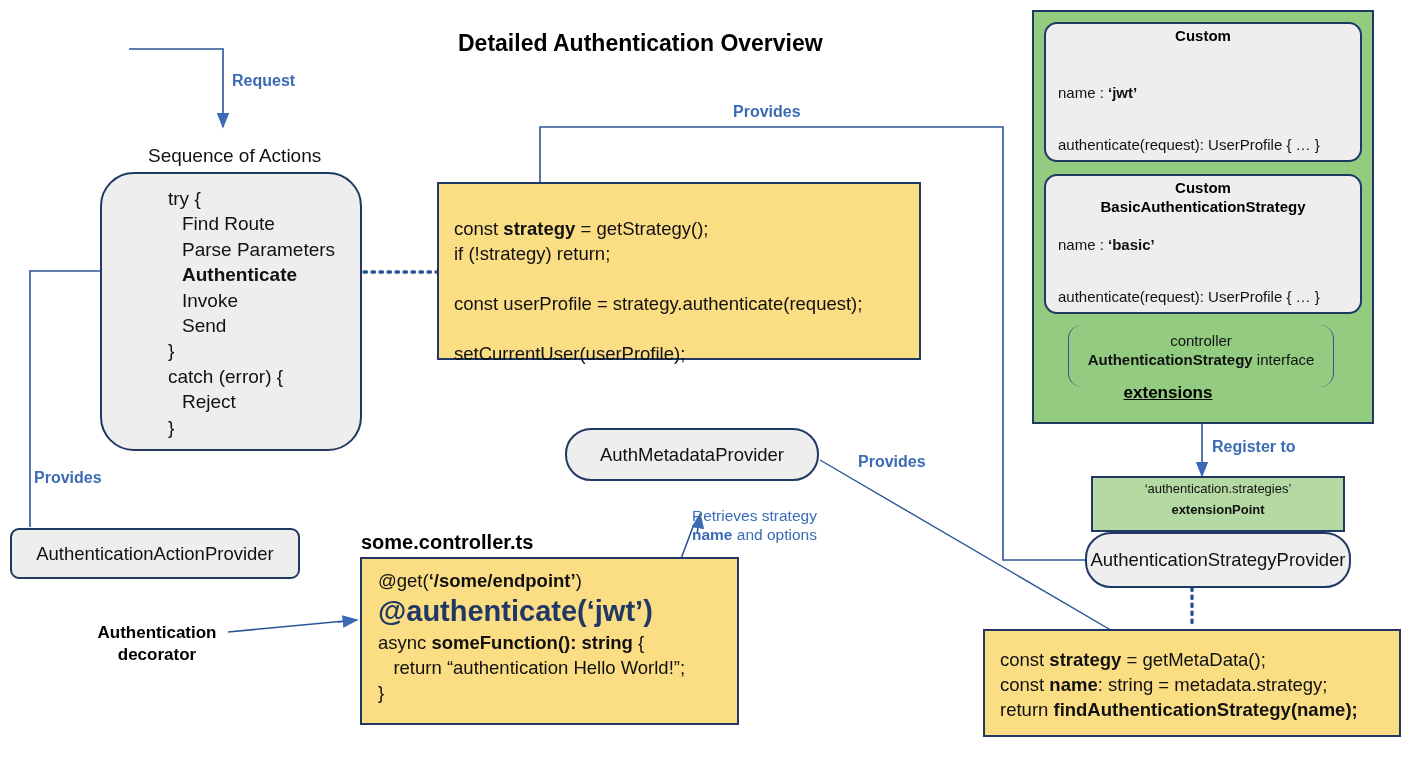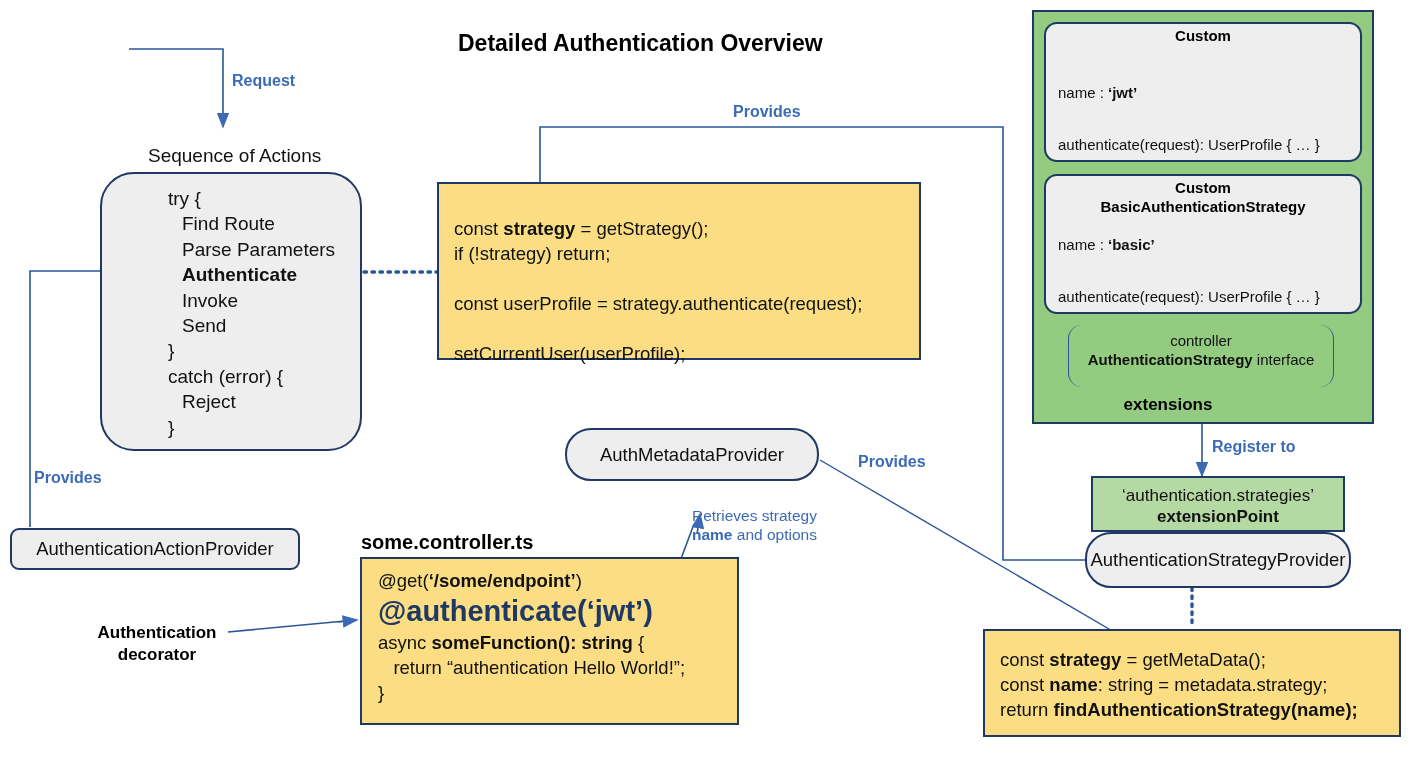--- a/index.html
+++ b/index.html
@@ -37,22 +37,22 @@
 
   .brace{position:absolute;box-sizing:border-box;border:1.6px solid #2b5597;
         border-top:none;border-bottom:none;border-radius:14px;}
   .bracetxt{position:absolute;width:100%;text-align:center;font-size:15px;
         line-height:19px;color:#111;}
   .bracetxt b{font-weight:bold;}
   .extlabel{position:absolute;width:100%;text-align:center;font-weight:bold;
         font-size:17px;color:#000;}
 
   .epbox{position:absolute;box-sizing:border-box;background:#b5d9a3;
-        border:2.5px solid #1f3864;text-align:center;font-size:17px;
-        line-height:21px;color:#111;padding-top:7px;}
+        border:2.5px solid #1f3864;text-align:center;font-size:13px;
+        line-height:21px;color:#111;padding-top:0;}
   .epbox b{font-weight:bold;}
 
   .edgelabel{position:absolute;color:#3b6bb5;font-size:16px;font-weight:bold;
         white-space:nowrap;}
   .edgelabel2{position:absolute;color:#3b6bb5;font-size:15.5px;line-height:19px;
         white-space:nowrap;}
   .edgelabel2 b{font-weight:bold;}
 
   .filelabel{position:absolute;font-weight:bold;font-size:20px;color:#000;white-space:nowrap;}
   .deco{position:absolute;font-weight:bold;font-size:17px;line-height:22px;
@@ -121,21 +121,21 @@
 
   <div class="edgelabel" style="left:232px;top:72px;">Request</div>
 
   <div style="position:absolute;left:148px;top:145px;font-size:19px;color:#111;">Sequence of Actions</div>
   <div class="seqbox" style="left:100px;top:172px;width:262px;height:279px;"></div>
   <div class="seqlist" id="seq-list" style="left:168px;top:186px;"><div style="padding-left: 0px;">try {</div><div style="padding-left: 14px;">Find Route</div><div style="padding-left: 14px;">Parse Parameters</div><div style="padding-left: 14px;"><b>Authenticate</b></div><div style="padding-left: 14px;">Invoke</div><div style="padding-left: 14px;">Send</div><div style="padding-left: 0px;">}</div><div style="padding-left: 0px;">catch (error) {</div><div style="padding-left: 14px;">Reject</div><div style="padding-left: 0px;">}</div></div>
 
   <div class="codebox" style="left:437px;top:182px;width:484px;height:178px;"></div>
   <div class="code" id="code-auth" style="left:454px;top:204px;margin-top:12px;"><div><span>const </span><b>strategy</b><span> = getStrategy();</span></div><div><span>if (!strategy) return;</span></div><div>&nbsp;</div><div><span>const userProfile = strategy.authenticate(request);</span></div><div>&nbsp;</div><div><span>setCurrentUser(userProfile);</span></div></div>
 
-  <div class="rbox" style="left:10px;top:528px;width:290px;height:42px;">
+  <div class="rbox" style="left:10px;top:528px;width:290px;height:51px;">
     <span>AuthenticationActionProvider</span>
   </div>
   <div class="edgelabel" style="left:34px;top:469px;">Provides</div>
 
   <div class="deco" style="left:82px;top:622px;width:150px;">Authentication
 decorator</div>
 
   <div class="filelabel" style="left:361px;top:531px;">some.controller.ts</div>
   <div class="codebox" style="left:360px;top:557px;width:379px;height:168px;"></div>
   <div class="code" id="code-controller" style="left:378px;top:568px;"><div><span>@get(</span><b>‘/some/endpoint’</b><span>)</span></div><div><b style="font-size: 29px; color: rgb(31, 56, 100); line-height: 37px;">@authenticate(‘jwt’)</b></div><div><span>async </span><b>someFunction(): string</b><span> {</span></div><div><span>   return “authentication Hello World!”;</span></div><div><span>}</span></div></div>
@@ -168,21 +168,21 @@
   <div class="cardline" style="left:1058px;top:236px;">
     <span>name : </span><b>‘basic’</b>
   </div>
   <div class="cardline" style="left:1058px;top:288px;">authenticate(request): UserProfile { … }</div>
 
   <div class="brace" style="left:1068px;top:325px;width:266px;height:62px;"></div>
   <div class="bracetxt" style="left:1068px;top:331px;width:266px;">
     <div>controller</div>
     <div><b>AuthenticationStrategy</b><span> interface</span></div>
   </div>
-  <div class="extlabel" style="left:1032px;top:395px;width:272px;">extensions</div>
+  <div class="extlabel" style="left:1032px;top:383px;width:272px;text-decoration:underline;">extensions</div>
 
   <div class="edgelabel" style="left:1212px;top:438px;">Register to</div>
 
   <div class="epbox" style="left:1091px;top:476px;width:254px;height:56px;">
     <div>‘authentication.strategies’</div>
     <div><b>extensionPoint</b></div>
   </div>
 
   <div class="rbox big" style="left:1085px;top:532px;width:266px;height:56px;background:#eeeeee;">
     <span>AuthenticationStrategyProvider</span>

